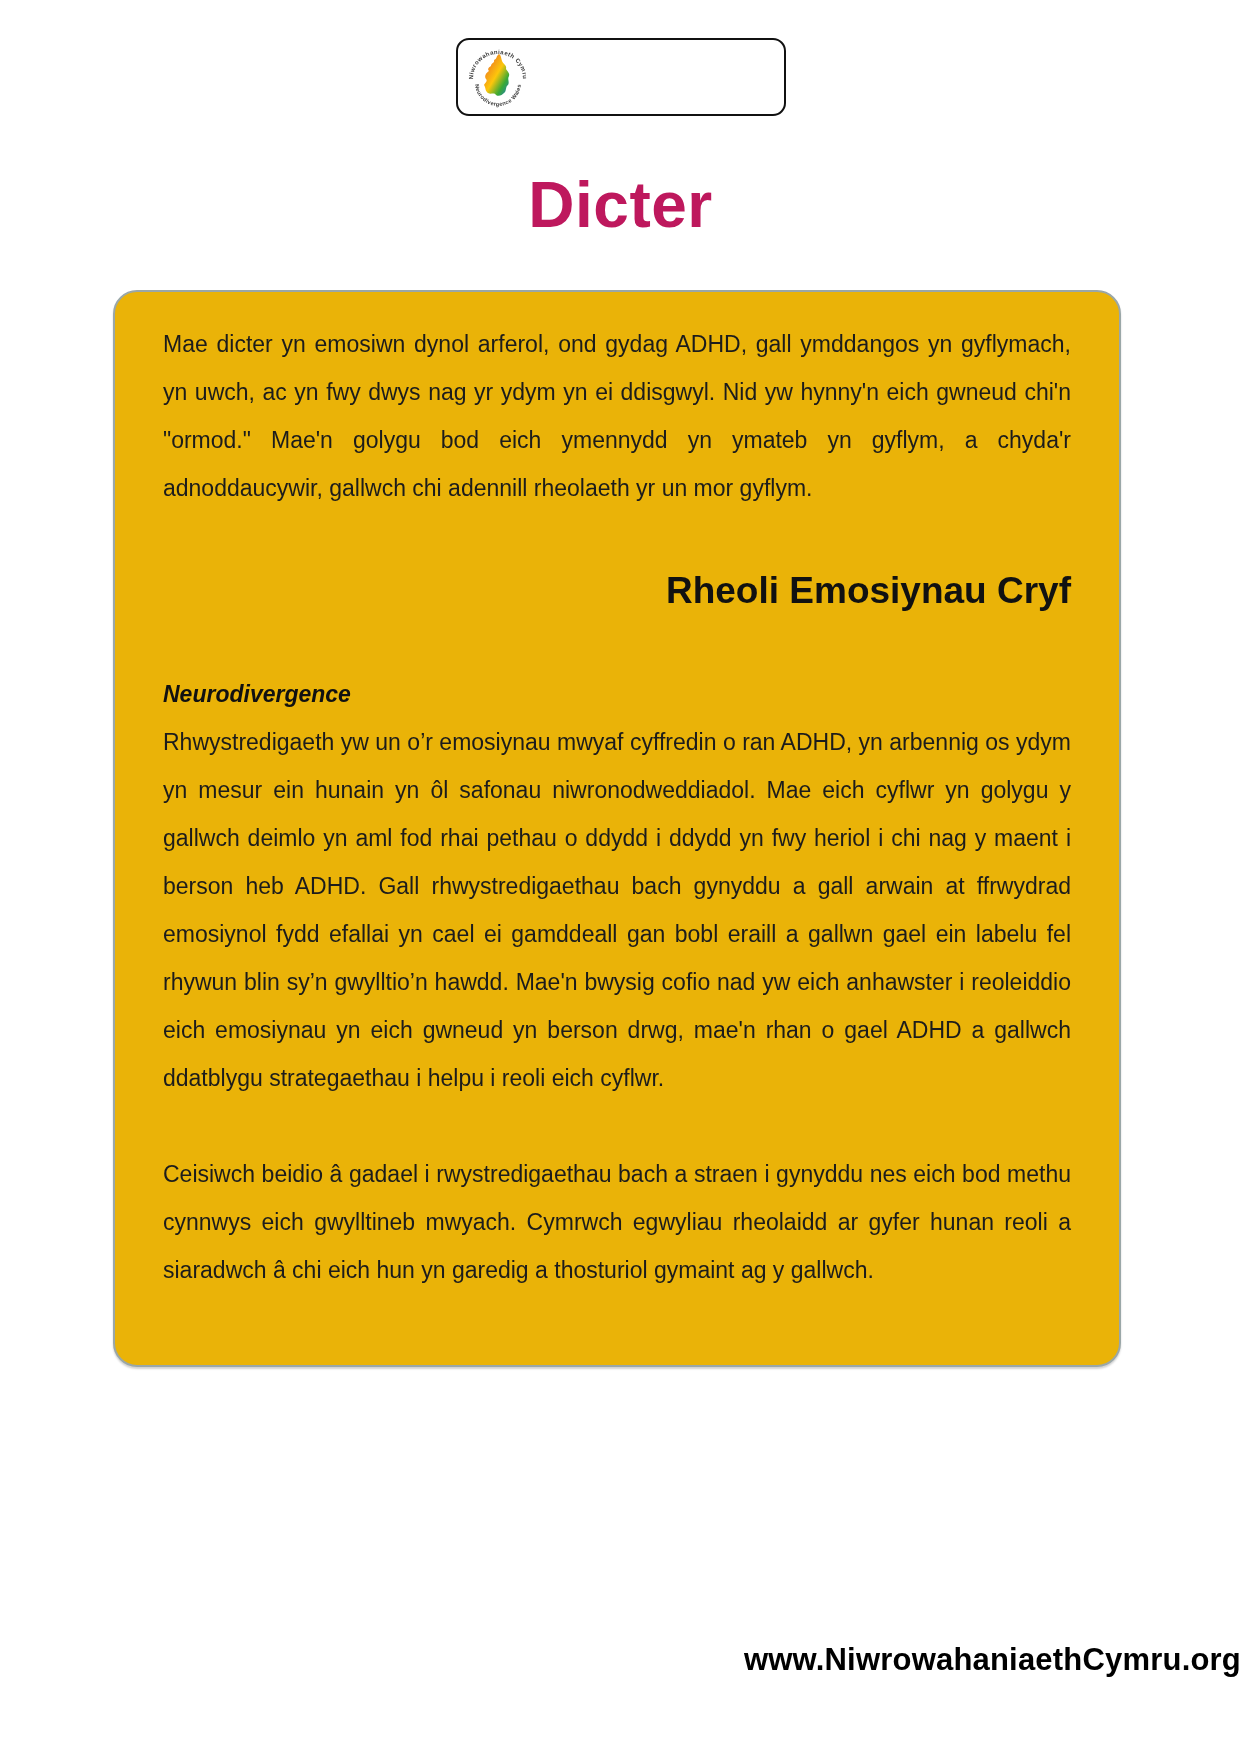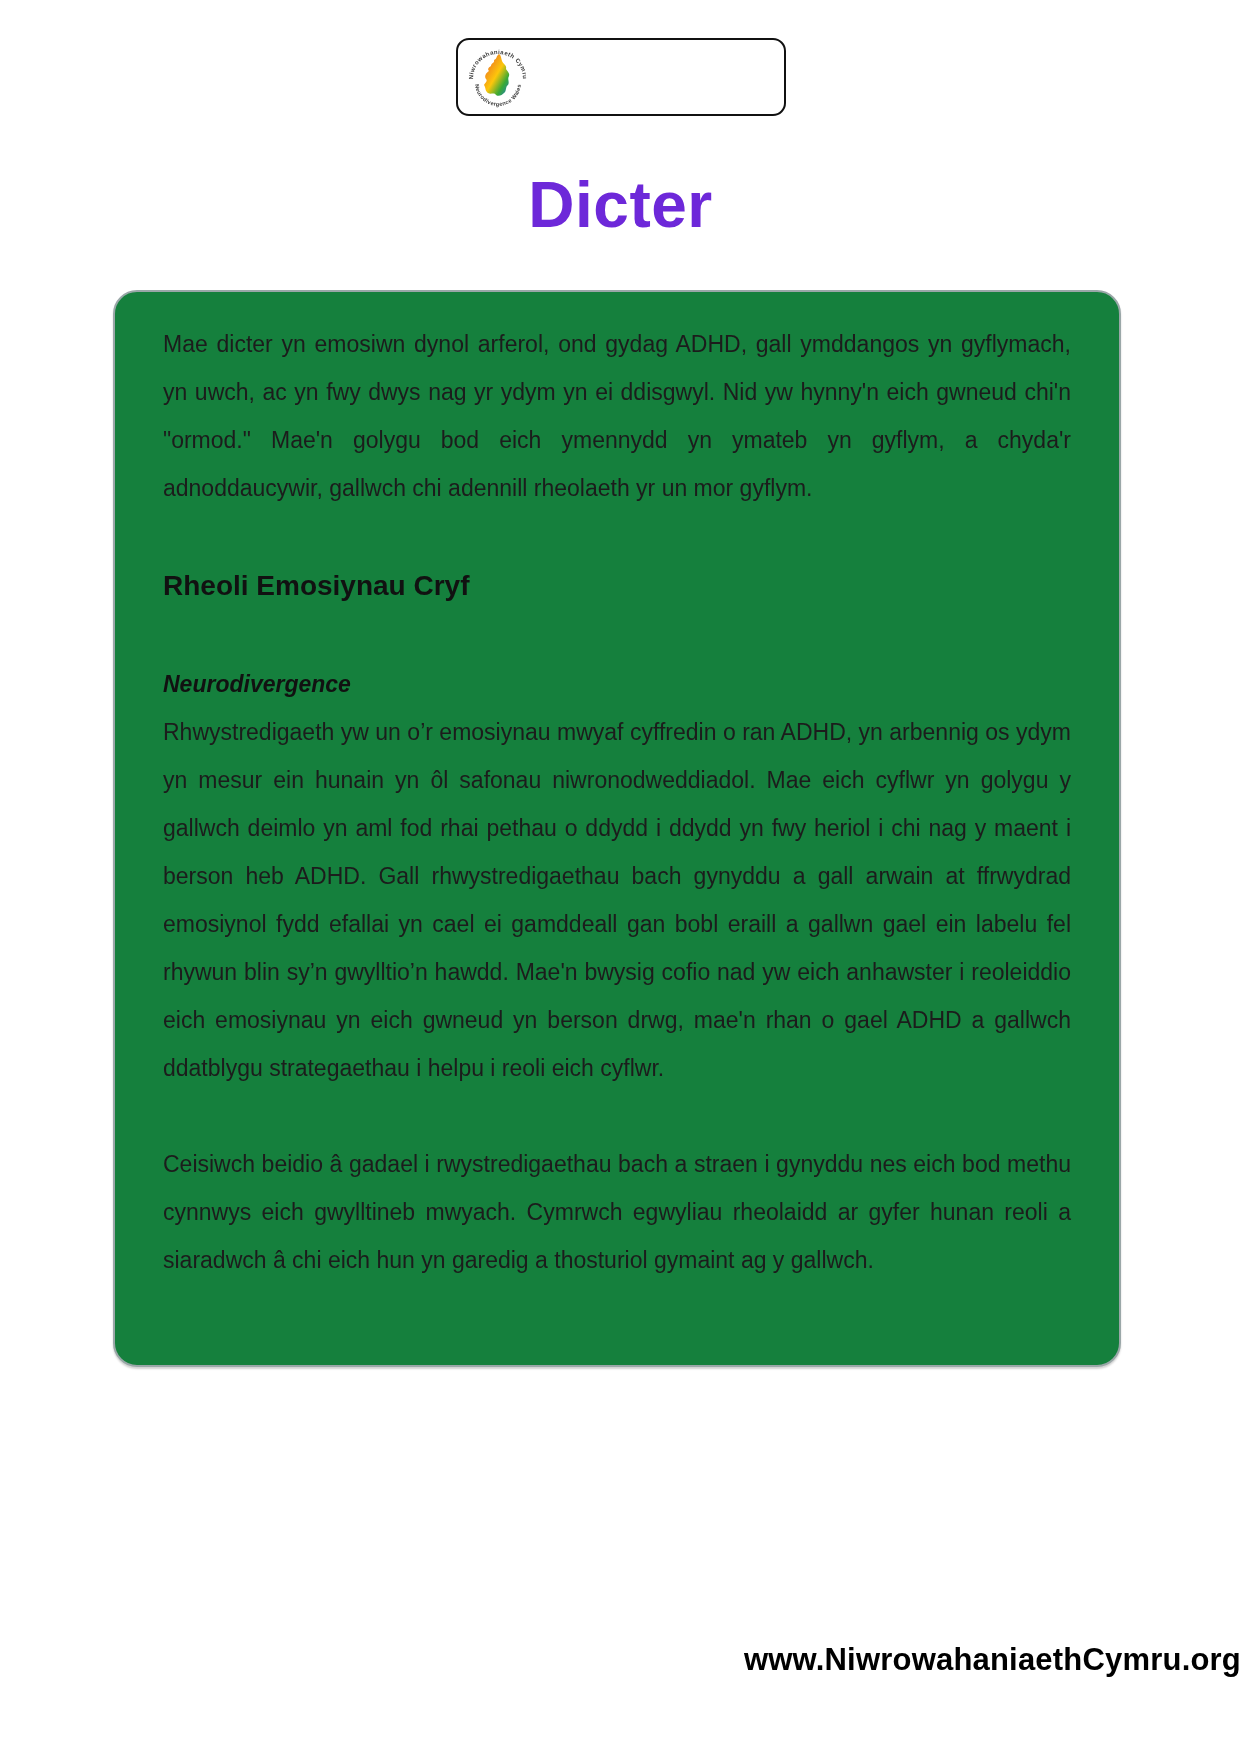--- a/index.html
+++ b/index.html
@@ -45,47 +45,47 @@
     color: #222222;
     padding-top: 4px;
   }
 
   
   .page-title {
     margin-top: 52px;
     text-align: center;
     font-size: 64px;
     font-weight: 800;
-    color: #6d28d9;
+    color: #be185d;
     letter-spacing: 0.5px;
   }
 
   
   .content-card {
     position: absolute;
     left: 113px;
     top: 290px;
     width: 1008px;
     min-height: 1077px;
-    background: #15803d;
+    background: #eab308;
     border: 2px solid #9aa7a8;
     border-radius: 24px;
     box-shadow: 0 2px 2px rgba(0,0,0,0.18);
     padding: 28px 48px 40px 48px;
   }
   .content-card p {
     font-size: 23px;
     line-height: 48px;
     text-align: justify;
     color: #1c1c1c;
   }
   .section-heading {
     margin-top: 58px;
-    text-align: left;
-    font-size: 28px;
+    text-align: right;
+    font-size: 37px;
     font-weight: bold;
     color: #111111;
   }
   .sub-heading {
     margin-top: 58px;
     font-size: 23px;
     line-height: 48px;
     font-weight: bold;
     font-style: italic;
     color: #111111;

